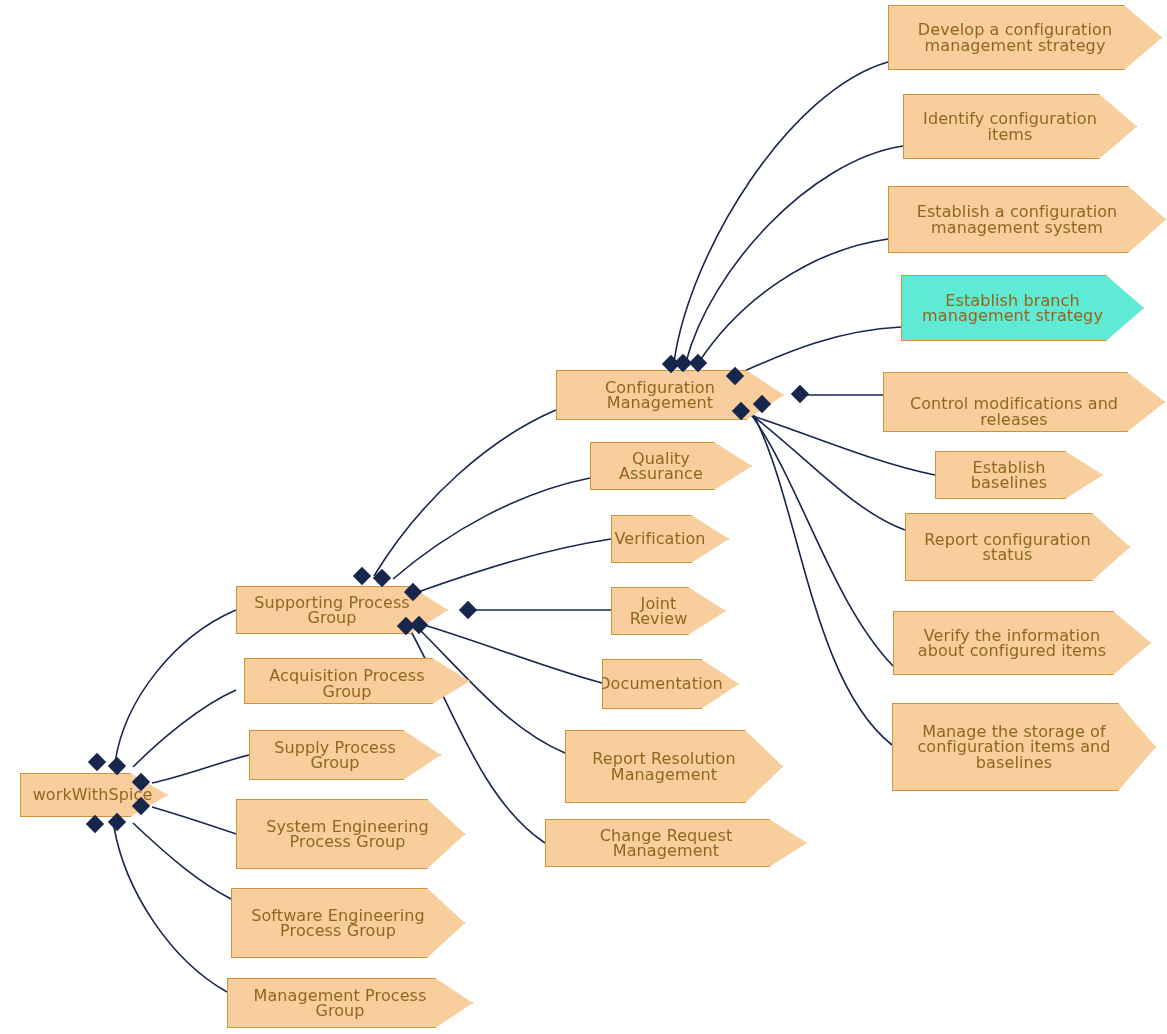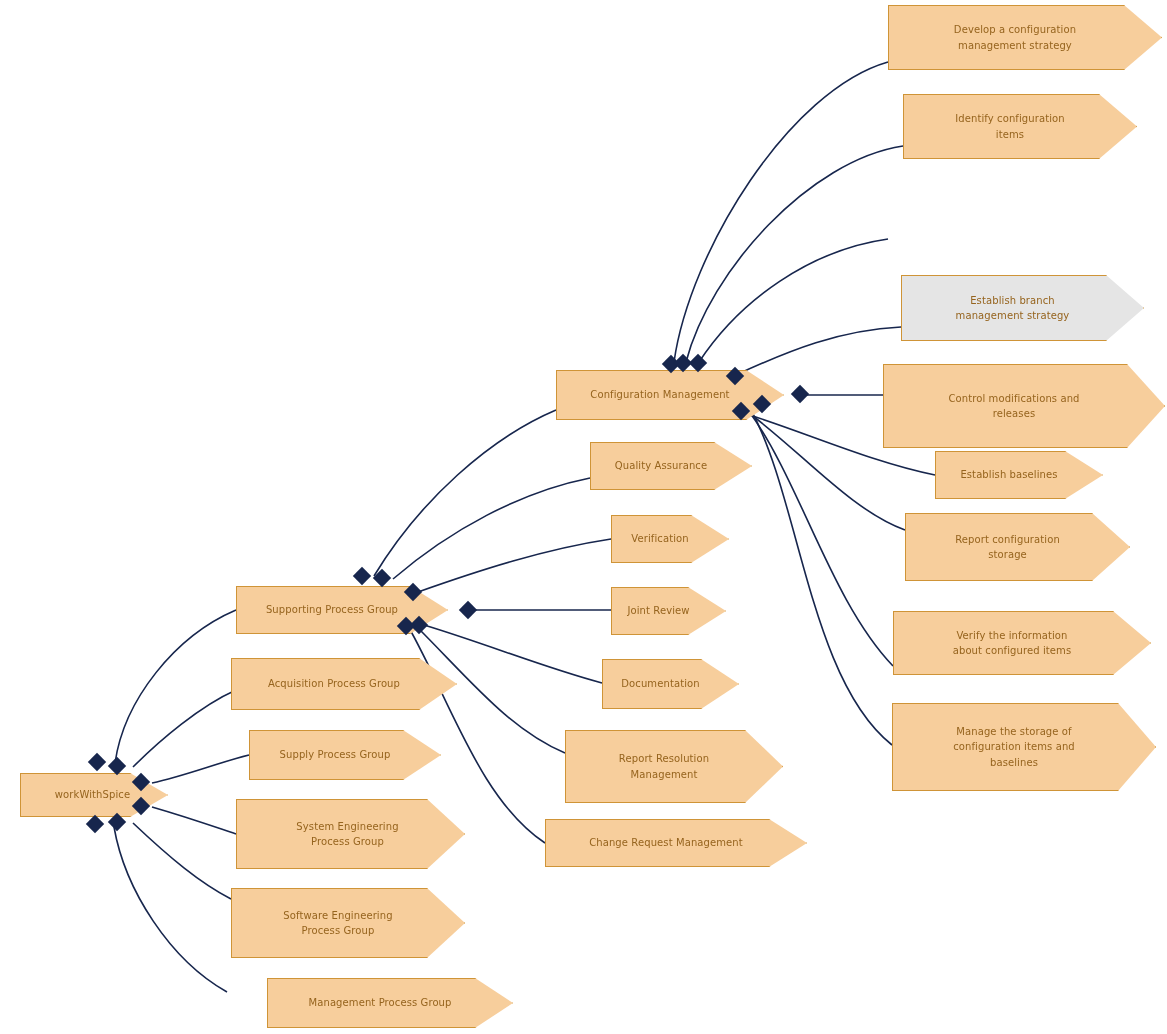--- a/index.html
+++ b/index.html
@@ -34,31 +34,31 @@
     height: 1034px;
   }
   .node {
     position: absolute;
     box-sizing: border-box;
     display: flex;
     align-items: center;
     justify-content: center;
     text-align: center;
     color: #96641e;
-    font-size: 10px;
+    font-size: 16px;
     line-height: 15.5px;
     letter-spacing: 0.1px;
     padding: 4px 30px 4px 10px;
     background: #f7ce9c;
     border: 1.2px solid #cf9437;
     -webkit-clip-path: polygon(0 0, calc(100% - 38px) 0, 100% 50%, calc(100% - 38px) 100%, 0 100%);
     clip-path: polygon(0 0, calc(100% - 38px) 0, 100% 50%, calc(100% - 38px) 100%, 0 100%);
   }
   .node.pale {
-    background: #e5e5e5;
+    background: #5eead4;
   }
   .node-label {
     display: block;
     white-space: pre-line;
   }
   .diamond {
     position: absolute;
     width: 13px;
     height: 13px;
     background: #17264d;
@@ -95,35 +95,35 @@
       <path d="M 751,410 C 800,500 810,680 892,745" fill="none" stroke="#17264d" stroke-width="1.6"></path>
     </svg>
 
   <div id="node-layer">
       <div class="node" style="left: 20px; top: 773px; width: 148px; height: 44px; padding-left: 27px;">
         <span class="node-label">workWithSpice</span>
       </div>
       <div class="node" style="left: 236px; top: 586px; width: 212px; height: 48px;">
         <span class="node-label">Supporting Process Group</span>
       </div>
-      <div class="node" style="left: 231px; top: 658px; width: 226px; height: 52px;">
+      <div class="node" style="left: 244px; top: 658px; width: 226px; height: 46px; align-items: flex-end;">
         <span class="node-label">Acquisition Process Group</span>
       </div>
       <div class="node" style="left: 249px; top: 730px; width: 192px; height: 50px;">
         <span class="node-label">Supply Process Group</span>
       </div>
       <div class="node" style="left: 236px; top: 799px; width: 229px; height: 70px; padding-left: 24px;">
         <span class="node-label">System Engineering
 Process Group</span>
       </div>
       <div class="node" style="left: 231px; top: 888px; width: 234px; height: 70px;">
         <span class="node-label">Software Engineering
 Process Group</span>
       </div>
-      <div class="node" style="left: 227px; top: 978px; width: 246px; height: 50px; margin-left: 40px;">
+      <div class="node" style="left: 227px; top: 978px; width: 246px; height: 50px;">
         <span class="node-label">Management Process Group</span>
       </div>
       <div class="node" style="left: 556px; top: 370px; width: 228px; height: 50px;">
         <span class="node-label">Configuration Management</span>
       </div>
       <div class="node" style="left: 590px; top: 442px; width: 162px; height: 48px;">
         <span class="node-label">Quality Assurance</span>
       </div>
       <div class="node" style="left: 611px; top: 515px; width: 118px; height: 48px;">
         <span class="node-label">Verification</span>
@@ -142,34 +142,38 @@
         <span class="node-label">Change Request Management</span>
       </div>
       <div class="node" style="left: 888px; top: 5px; width: 274px; height: 65px;">
         <span class="node-label">Develop a configuration
 management strategy</span>
       </div>
       <div class="node" style="left: 903px; top: 94px; width: 234px; height: 65px;">
         <span class="node-label">Identify configuration
 items</span>
       </div>
+      <div class="node" style="left: 888px; top: 186px; width: 278px; height: 67px;">
+        <span class="node-label">Establish a configuration
+management system</span>
+      </div>
       <div class="node pale" style="left: 901px; top: 275px; width: 243px; height: 66px;">
         <span class="node-label">Establish branch
 management strategy</span>
       </div>
-      <div class="node" style="left: 883px; top: 364px; width: 282px; height: 84px;">
+      <div class="node" style="left: 883px; top: 372px; width: 282px; height: 60px; align-items: flex-end;">
         <span class="node-label">Control modifications and
 releases</span>
       </div>
       <div class="node" style="left: 935px; top: 451px; width: 168px; height: 48px;">
         <span class="node-label">Establish baselines</span>
       </div>
       <div class="node" style="left: 905px; top: 513px; width: 225px; height: 68px;">
         <span class="node-label">Report configuration
-storage</span>
+status</span>
       </div>
       <div class="node" style="left: 893px; top: 611px; width: 258px; height: 64px;">
         <span class="node-label">Verify the information
 about configured items</span>
       </div>
       <div class="node" style="left: 892px; top: 703px; width: 264px; height: 88px;">
         <span class="node-label">Manage the storage of
 configuration items and
 baselines</span>
       </div>

